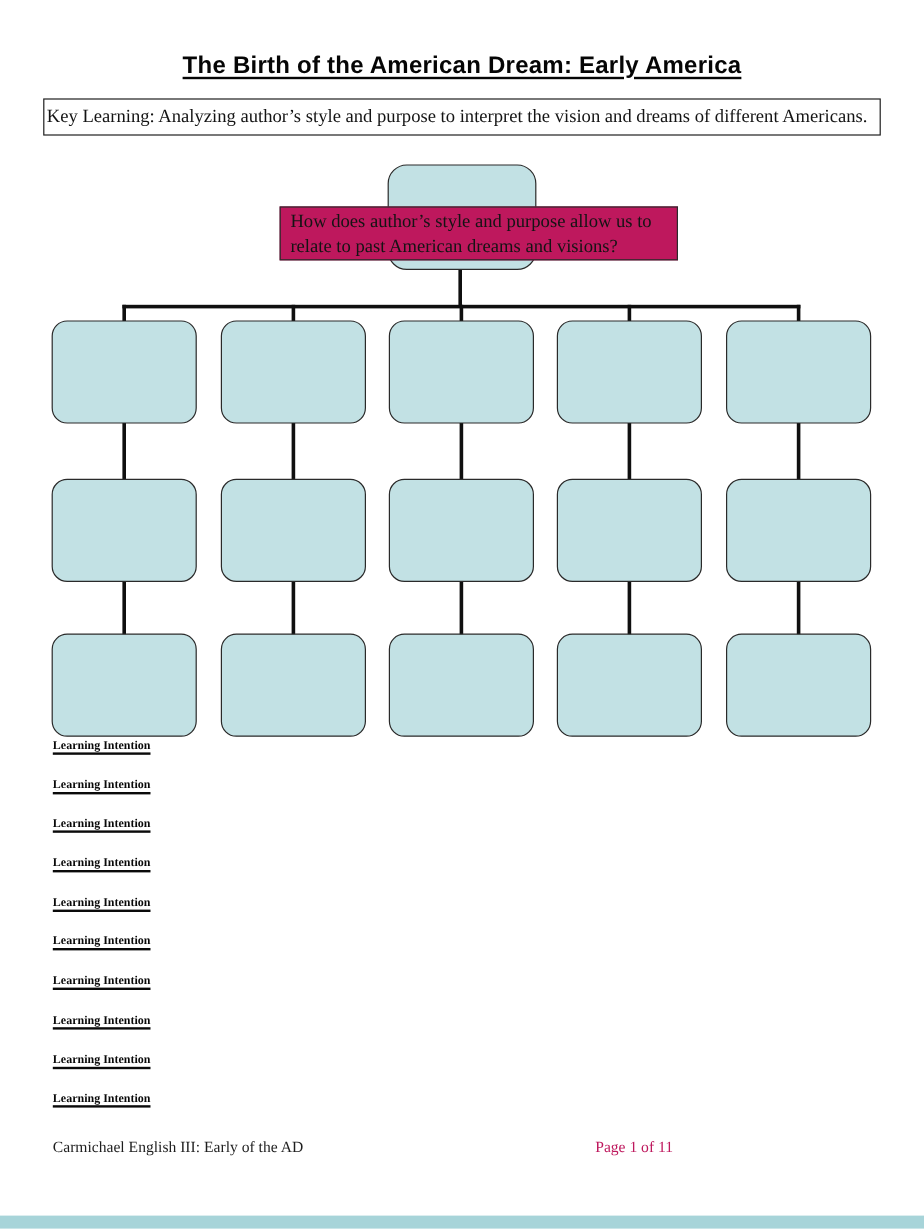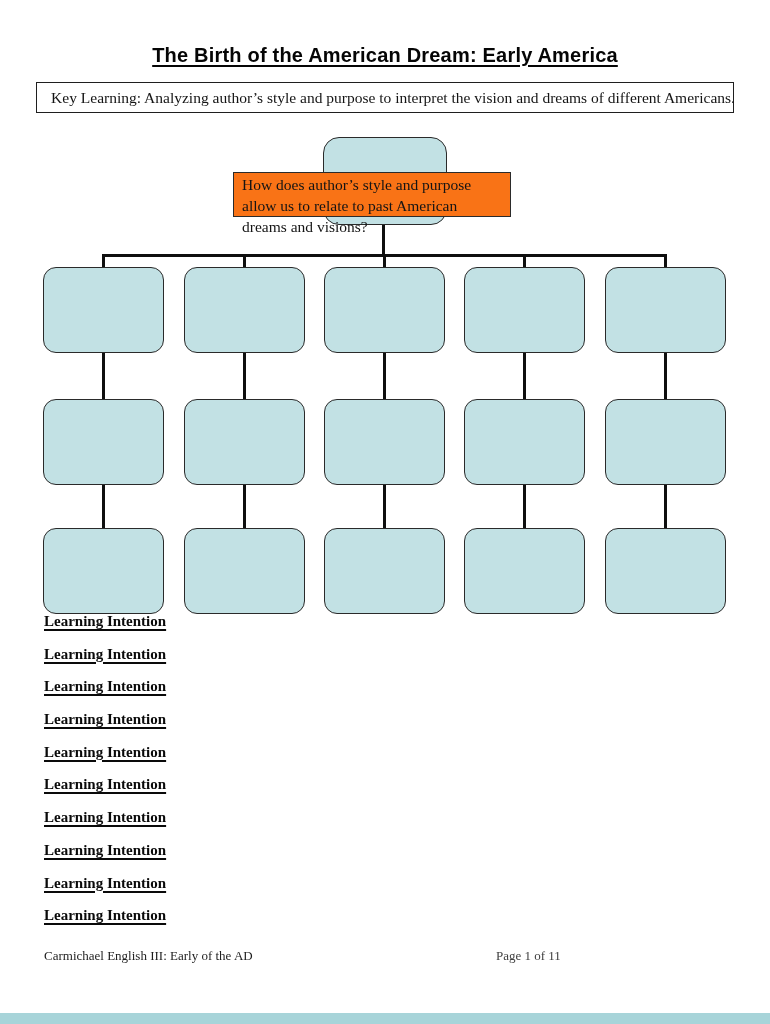--- a/index.html
+++ b/index.html
@@ -27,45 +27,44 @@
   }
 
   .key-learning-box {
     position: absolute;
     left: 36px; top: 82px;
     width: 698px; height: 31px;
     border: 1.5px solid #1f1f1f;
     background: #ffffff;
     display: flex;
     align-items: center;
-    padding-left: 16px;
+    padding-left: 2px;
     font-size: 15.5px;
     color: #141414;
     white-space: nowrap;
-    justify-content: center;
   }
 
   
   .tbox {
     position: absolute;
     background: #c2e1e4;
     border: 1.7px solid #2a2a2a;
     border-radius: 13px;
   }
   .root-box {
     left: 323px; top: 137px;
     width: 124px; height: 88px;
     border-radius: 16px;
     z-index: 1;
   }
   .question-box {
     position: absolute;
     left: 233px; top: 172px;
-    width: 278px; height: 45px;
-    background: #f97316;
+    width: 332px; height: 45px;
+    background: #be185d;
     border: 1.5px solid #2b2b2b;
     z-index: 2;
     font-size: 15.5px;
     line-height: 21px;
     color: #141414;
     padding: 1px 6px 0 8px;
   }
 
   .line { position: absolute; background: #0f0f0f; z-index: 0; }
   .vline { width: 3px; }
@@ -80,21 +79,21 @@
   .li-list {
     position: absolute;
     left: 44px; top: 614px;
     display: flex;
     flex-direction: column;
   }
   .li-link {
     display: block;
     font-family: "Liberation Serif", "DejaVu Serif", serif;
     font-weight: bold;
-    font-size: 15px;
+    font-size: 10px;
     line-height: 15px;
     margin-bottom: 17.7px;
     color: #0a0a0a;
     text-decoration: underline;
     text-decoration-thickness: 1.5px;
     text-underline-offset: 3px;
     cursor: pointer;
     white-space: nowrap;
   }
 
@@ -102,21 +101,21 @@
     position: absolute;
     left: 44px; top: 948px;
     font-size: 13px;
     color: #1d1d1d;
     white-space: nowrap;
   }
   .footer-right {
     position: absolute;
     left: 496px; top: 948px;
     font-size: 13px;
-    color: #404040;
+    color: #be185d;
     white-space: nowrap;
   }
 
   .bottom-bar {
     position: absolute;
     left: 0; top: 1013px;
     width: 770px; height: 11px;
     background: #a7d4d9;
   }
 </style>

